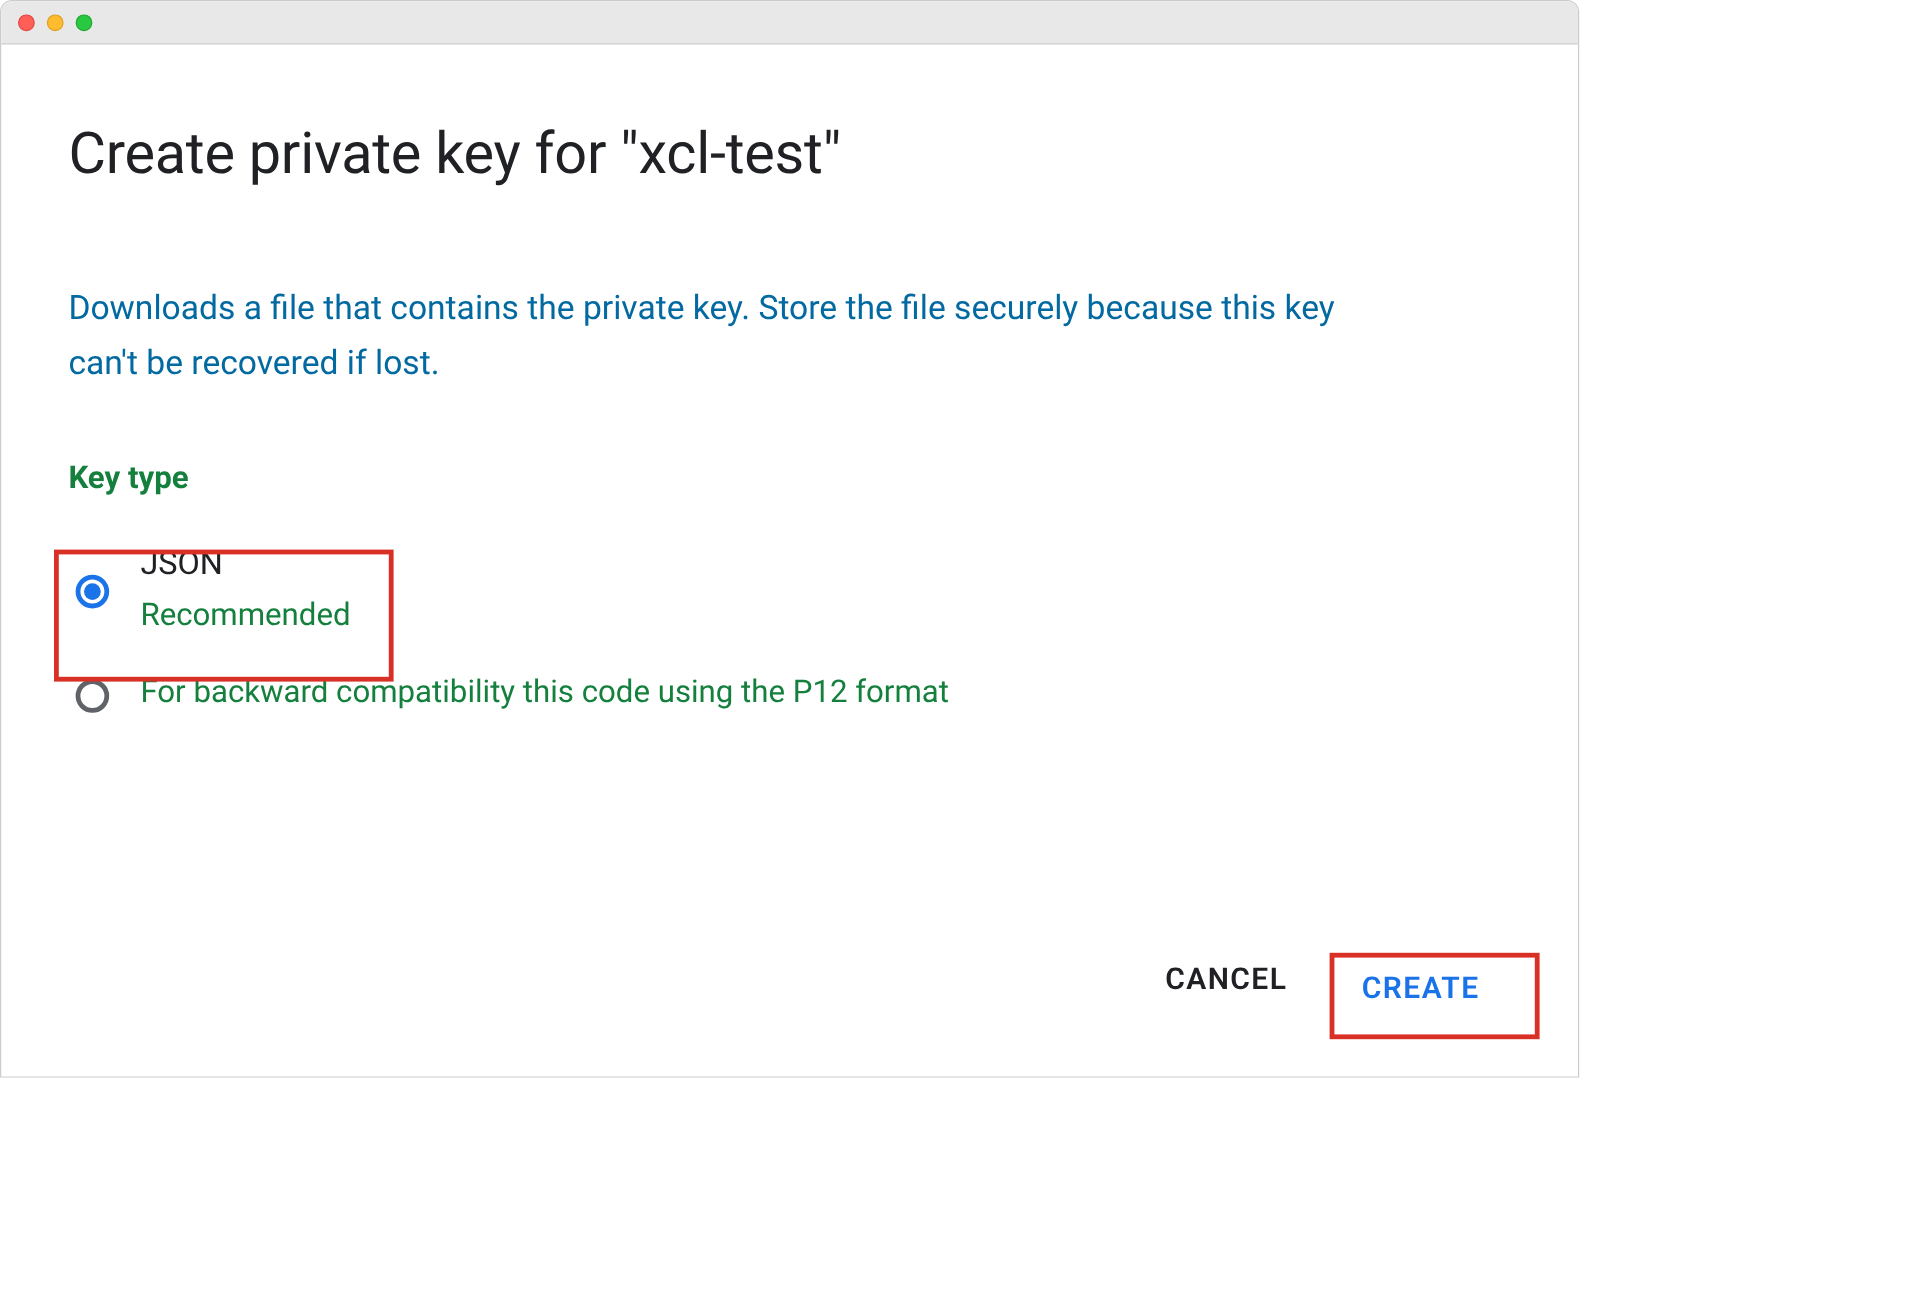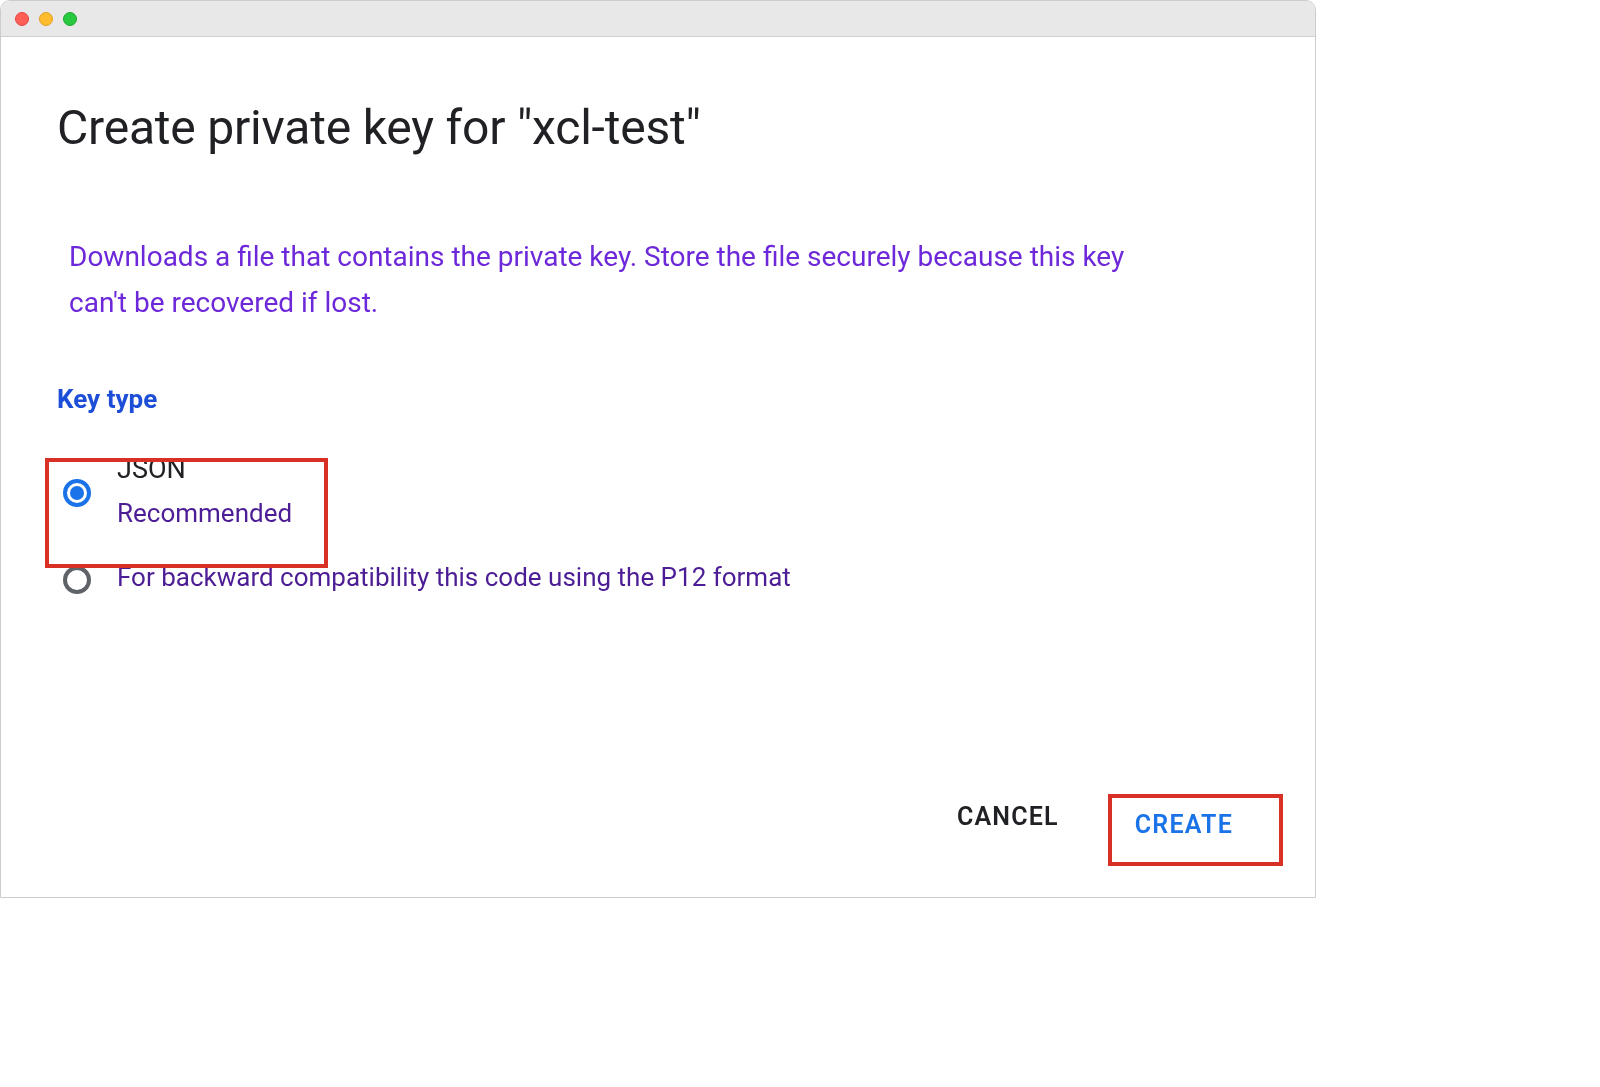--- a/index.html
+++ b/index.html
@@ -51,30 +51,29 @@
     .dialog-title {
       font-size: 48px;
       font-weight: 400;
       color: #202124;
       letter-spacing: -0.2px;
       margin-bottom: 78px;
     }
     .dialog-desc {
       font-size: 28px;
       font-weight: 400;
-      color: #6d28d9;
+      color: #0369a1;
       line-height: 1.65;
       max-width: 1120px;
       margin-bottom: 58px;
-      margin-left: 12px;
     }
     .section-label {
       font-size: 26px;
       font-weight: 700;
-      color: #1d4ed8;
+      color: #15803d;
       margin-bottom: 26px;
     }
     .radio-group {
       display: flex;
       flex-direction: column;
     }
     .radio-option {
       display: flex;
       align-items: center;
       padding: 12px 6px 18px 6px;
@@ -131,30 +130,29 @@
     .radio-label {
       font-size: 27px;
       font-weight: 400;
       color: #202124;
       line-height: 1.3;
       margin-bottom: 10px;
     }
     .radio-sub {
       font-size: 26px;
       font-weight: 400;
-      color: #4c1d95;
+      color: #15803d;
       line-height: 1.3;
     }
     .button-row {
       position: absolute;
       bottom: 42px;
       right: 48px;
       display: flex;
       align-items: center;
-      gap: 14px;
     }
     .btn {
       font-size: 25px;
       font-weight: 600;
       letter-spacing: 1.2px;
       padding: 16px 28px;
       background: transparent;
       border: none;
       cursor: pointer;
       text-transform: uppercase;

